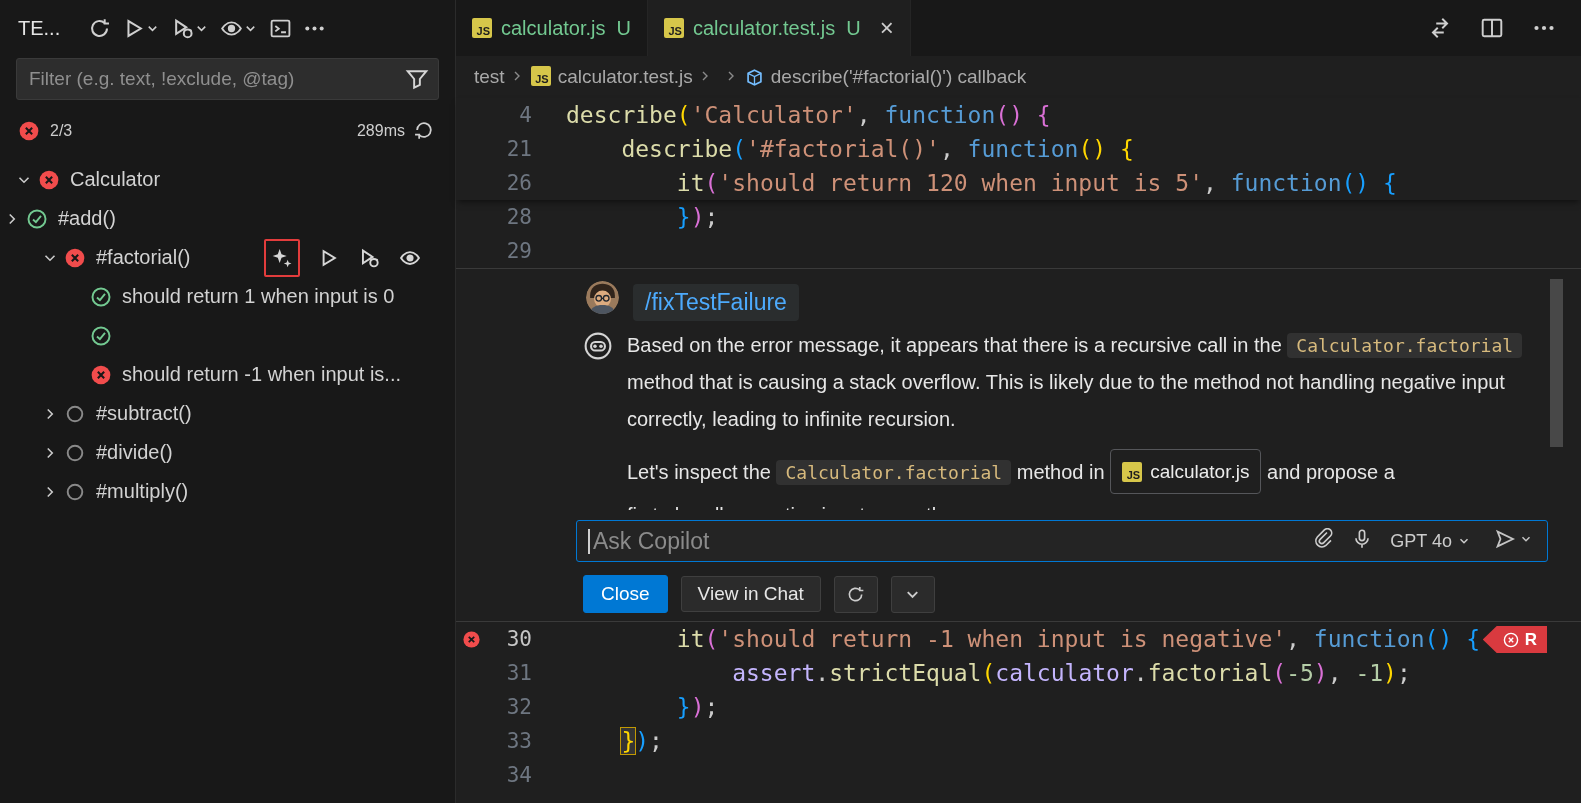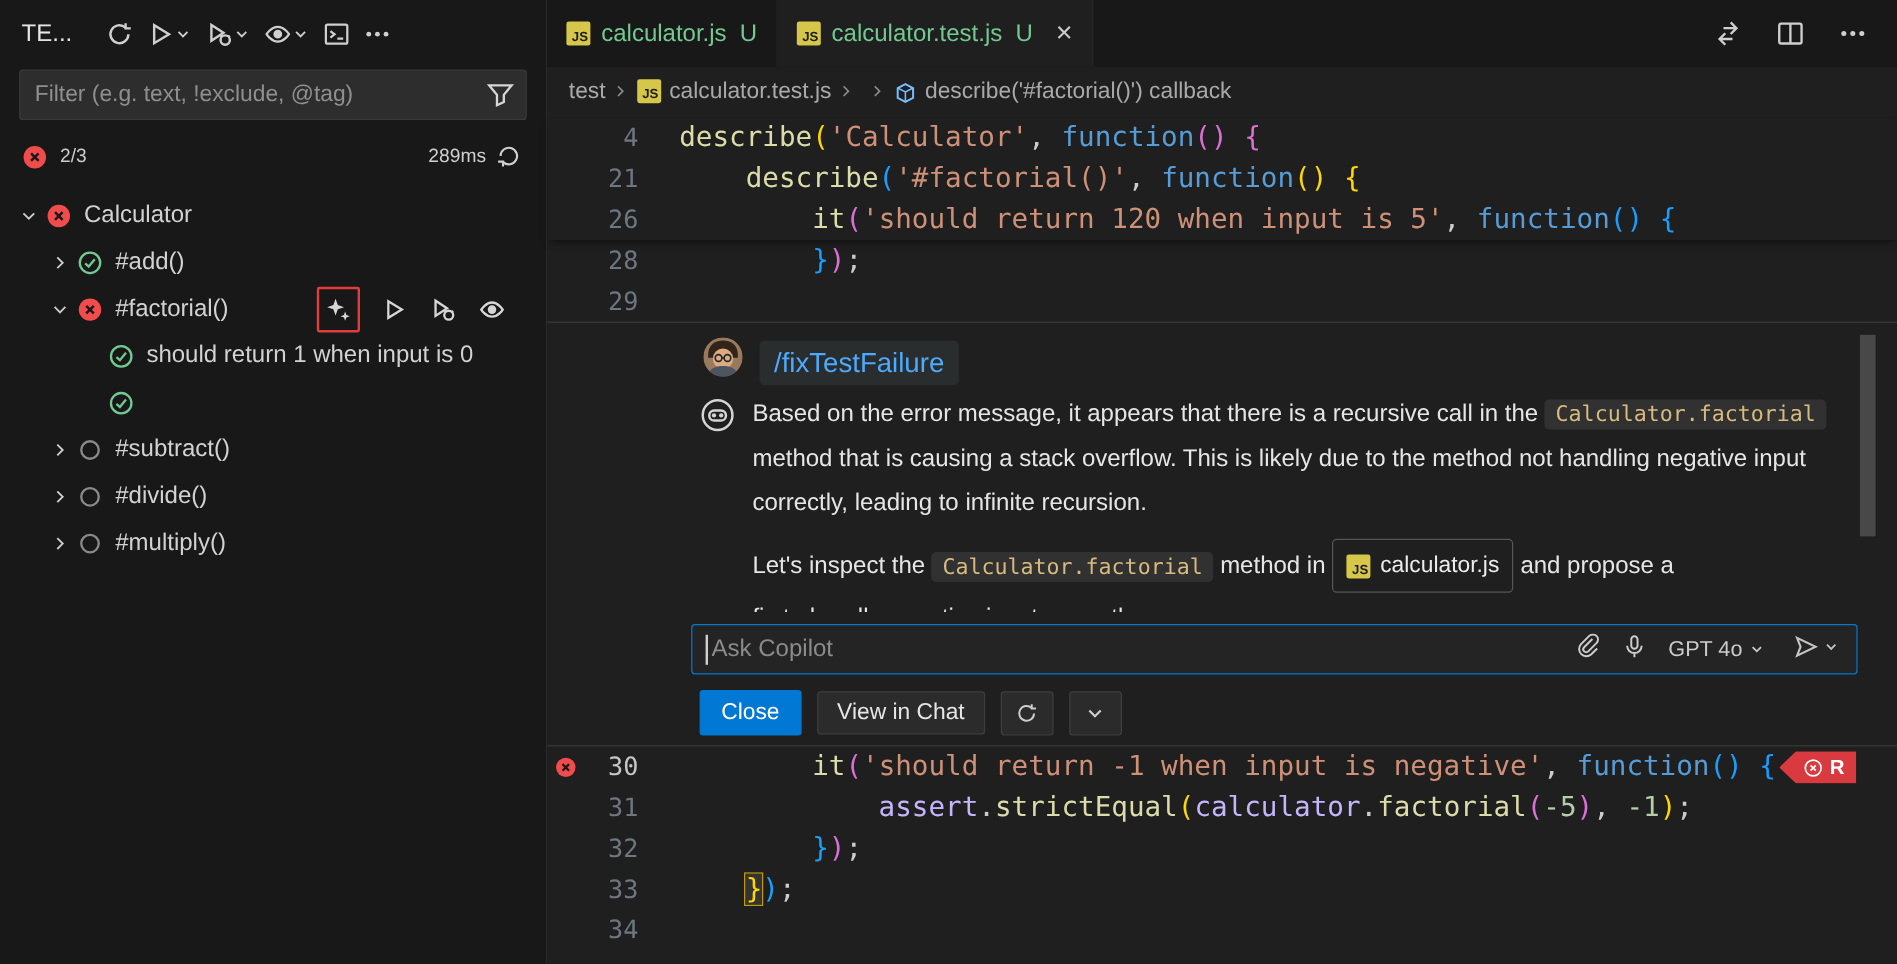--- a/index.html
+++ b/index.html
@@ -86,21 +86,21 @@
   .copilot-badge{position:absolute;left:127px;top:62px;width:30px;height:30px;color:#d4d4d4}
   .copilot-badge svg{width:30px;height:30px}
   .msg{position:absolute;left:171px;width:905px;font-size:20px;line-height:37px;color:#e6e6e6}
   #msg1{top:58px}
   #msg2{top:180px}
   .clipline{position:absolute;left:171px;top:228px;height:13px;overflow:hidden;font-size:20px;line-height:37px;color:#e6e6e6;width:905px}
   .code-chip{font-family:"DejaVu Sans Mono",monospace;font-size:18px;background:#313131;color:#d7ba7d;padding:2px 9px;border-radius:4px}
   .file-chip{display:inline-flex;align-items:center;gap:8px;border:1px solid #55565a;background:#1f1f1f;padding:3px 11px;border-radius:4px;font-size:19px;color:#ececec;cursor:pointer}
   .chat-input{position:absolute;left:120px;top:251px;width:972px;height:42px;background:#242424;border:1px solid #0078d4;border-radius:3px;display:flex;align-items:center}
   .caret{position:absolute;left:11px;top:8px;width:2px;height:25px;background:#d0d0d0}
-  .ask{flex:1;background:transparent;border:none;outline:none;color:#cccccc;font-size:20px;padding-left:16px;font-family:"Liberation Sans",sans-serif}
+  .ask{flex:1;background:transparent;border:none;outline:none;color:#cccccc;font-size:23px;padding-left:16px;font-family:"Liberation Sans",sans-serif}
   .ask::placeholder{color:#8b8b8b}
   .input-icons{display:flex;align-items:center;gap:17px;padding-right:14px;color:#cccccc}
   .input-icons svg{width:22px;height:22px}
   .model{display:inline-flex;align-items:center;gap:5px;font-size:18px;color:#cccccc;cursor:pointer}
   .model svg{width:14px;height:14px}
   .send-group{display:inline-flex;align-items:center;gap:3px;margin-left:6px;color:#c4c4c4}
   .mini-chev svg{width:14px;height:14px}
   .chat-btns{position:absolute;left:127px;top:306px;display:flex;align-items:center;gap:13px}
   .btn-primary{background:#0078d4;color:#fff;font-size:19px;padding:7px 17px;border-radius:3px;border:1px solid #0078d4;cursor:pointer;font-family:"Liberation Sans",sans-serif}
   .btn-secondary{background:#2b2b2b;border:1px solid #3f3f3f;color:#e6e6e6;font-size:19px;padding:6px 16px;border-radius:3px;cursor:pointer;font-family:"Liberation Sans",sans-serif}
@@ -199,21 +199,21 @@
             </svg>
           </span>
           <span class="ticon state-fail">
             <svg viewBox="0 0 16 16">
               <circle cx="8" cy="8" r="6.8" fill="currentColor"></circle>
               <path d="M5.7 5.7l4.6 4.6M10.3 5.7l-4.6 4.6" stroke="#181818" stroke-width="1.5"></path>
             </svg>
           </span>
           <span class="tlabel">Calculator</span>
         </div>
-        <div class="trow" style="padding-left:38px">
+        <div class="trow" style="">
           <span class="chev">
             <svg viewBox="0 0 16 16" fill="none" stroke="currentColor" stroke-width="1.4">
               <polyline points="6 4 10 8 6 12"></polyline>
             </svg>
           </span>
           <span class="ticon state-pass">
             <svg viewBox="0 0 16 16" fill="none" stroke="currentColor" stroke-width="1.4">
               <circle cx="8" cy="8" r="6.2"></circle>
               <polyline points="5.1 8.4 7.2 10.3 10.9 5.8"></polyline>
             </svg>
@@ -272,20 +272,30 @@
         </div>
         <div class="trow" style="padding-left:64px">
           <span class="chev"></span>
           <span class="ticon state-pass">
             <svg viewBox="0 0 16 16" fill="none" stroke="currentColor" stroke-width="1.4">
               <circle cx="8" cy="8" r="6.2"></circle>
               <polyline points="5.1 8.4 7.2 10.3 10.9 5.8"></polyline>
             </svg>
           </span>
         </div>
+        <div class="trow" style="padding-left:64px">
+          <span class="chev"></span>
+          <span class="ticon state-fail">
+            <svg viewBox="0 0 16 16">
+              <circle cx="8" cy="8" r="6.8" fill="currentColor"></circle>
+              <path d="M5.7 5.7l4.6 4.6M10.3 5.7l-4.6 4.6" stroke="#181818" stroke-width="1.5"></path>
+            </svg>
+          </span>
+          <span class="tlabel">should return -1 when input is...</span>
+        </div>
         <div class="trow" style="padding-left:38px">
           <span class="chev">
             <svg viewBox="0 0 16 16" fill="none" stroke="currentColor" stroke-width="1.4">
               <polyline points="6 4 10 8 6 12"></polyline>
             </svg>
           </span>
           <span class="ticon state-none">
             <svg viewBox="0 0 16 16" fill="none" stroke="currentColor" stroke-width="1.4">
               <circle cx="8" cy="8" r="5.3"></circle>
             </svg>

